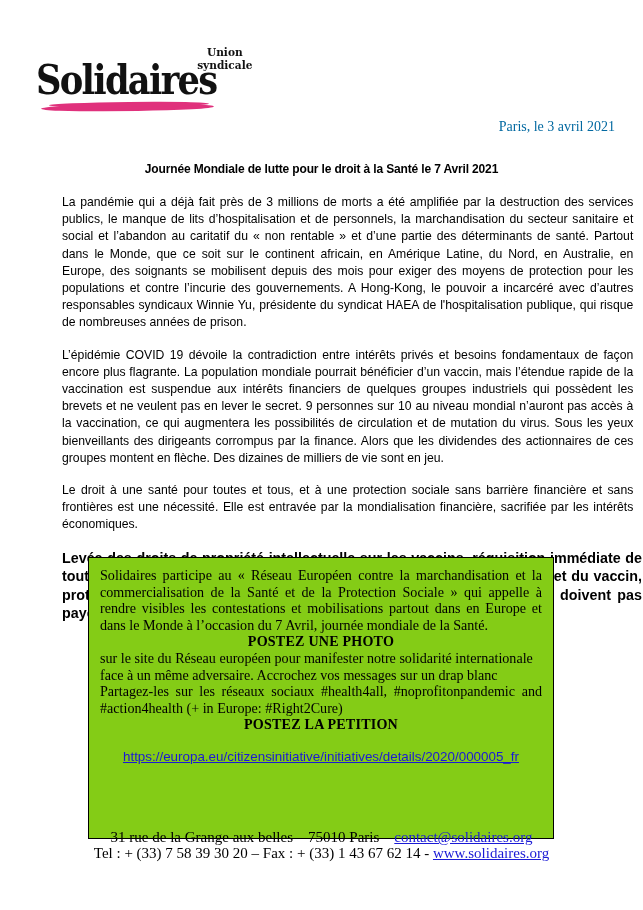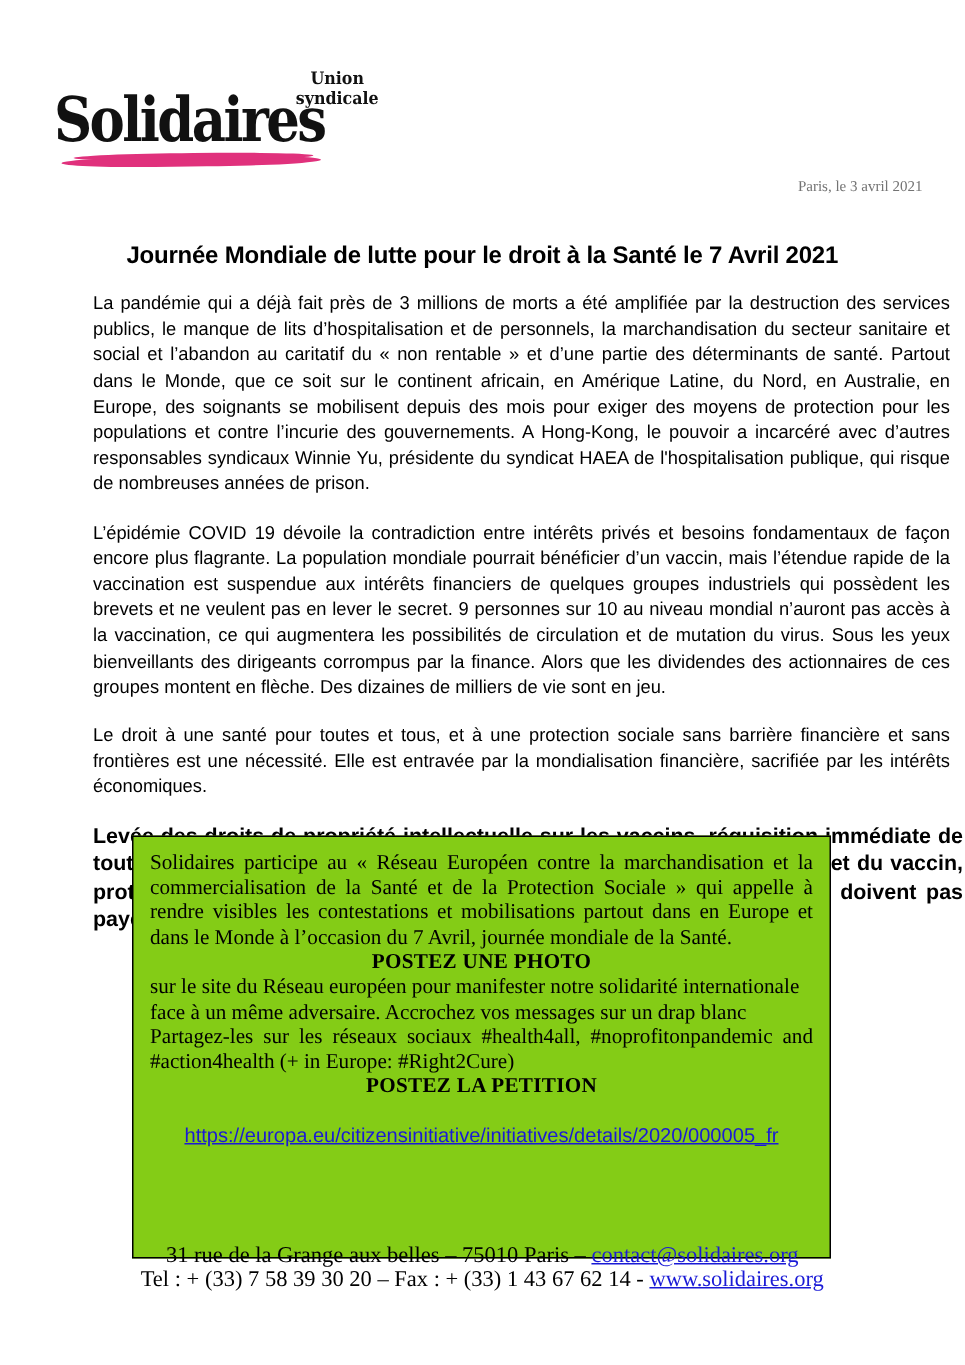--- a/index.html
+++ b/index.html
@@ -81,34 +81,34 @@
     background: #e0317c;
     border-radius: 50%;
   }
 
   
   .date-line {
     position: absolute;
     right: 28px;
     top: 119px;
     font-family: "Liberation Serif", serif;
-    font-size: 10px;
-    color: #737373;
+    font-size: 14px;
+    color: #0369a1;
   }
 
   
   .doc-title {
     position: absolute;
     left: 32px;
     top: 162px;
     width: 579px;
     text-align: center;
     font-family: "Liberation Sans", sans-serif;
     font-weight: 700;
-    font-size: 16px;
+    font-size: 12px;
     letter-spacing: -0.15px;
     color: #000000;
   }
 
   
   .body-area {
     position: absolute;
     left: 32px;
     top: 194px;
     width: 580px;

